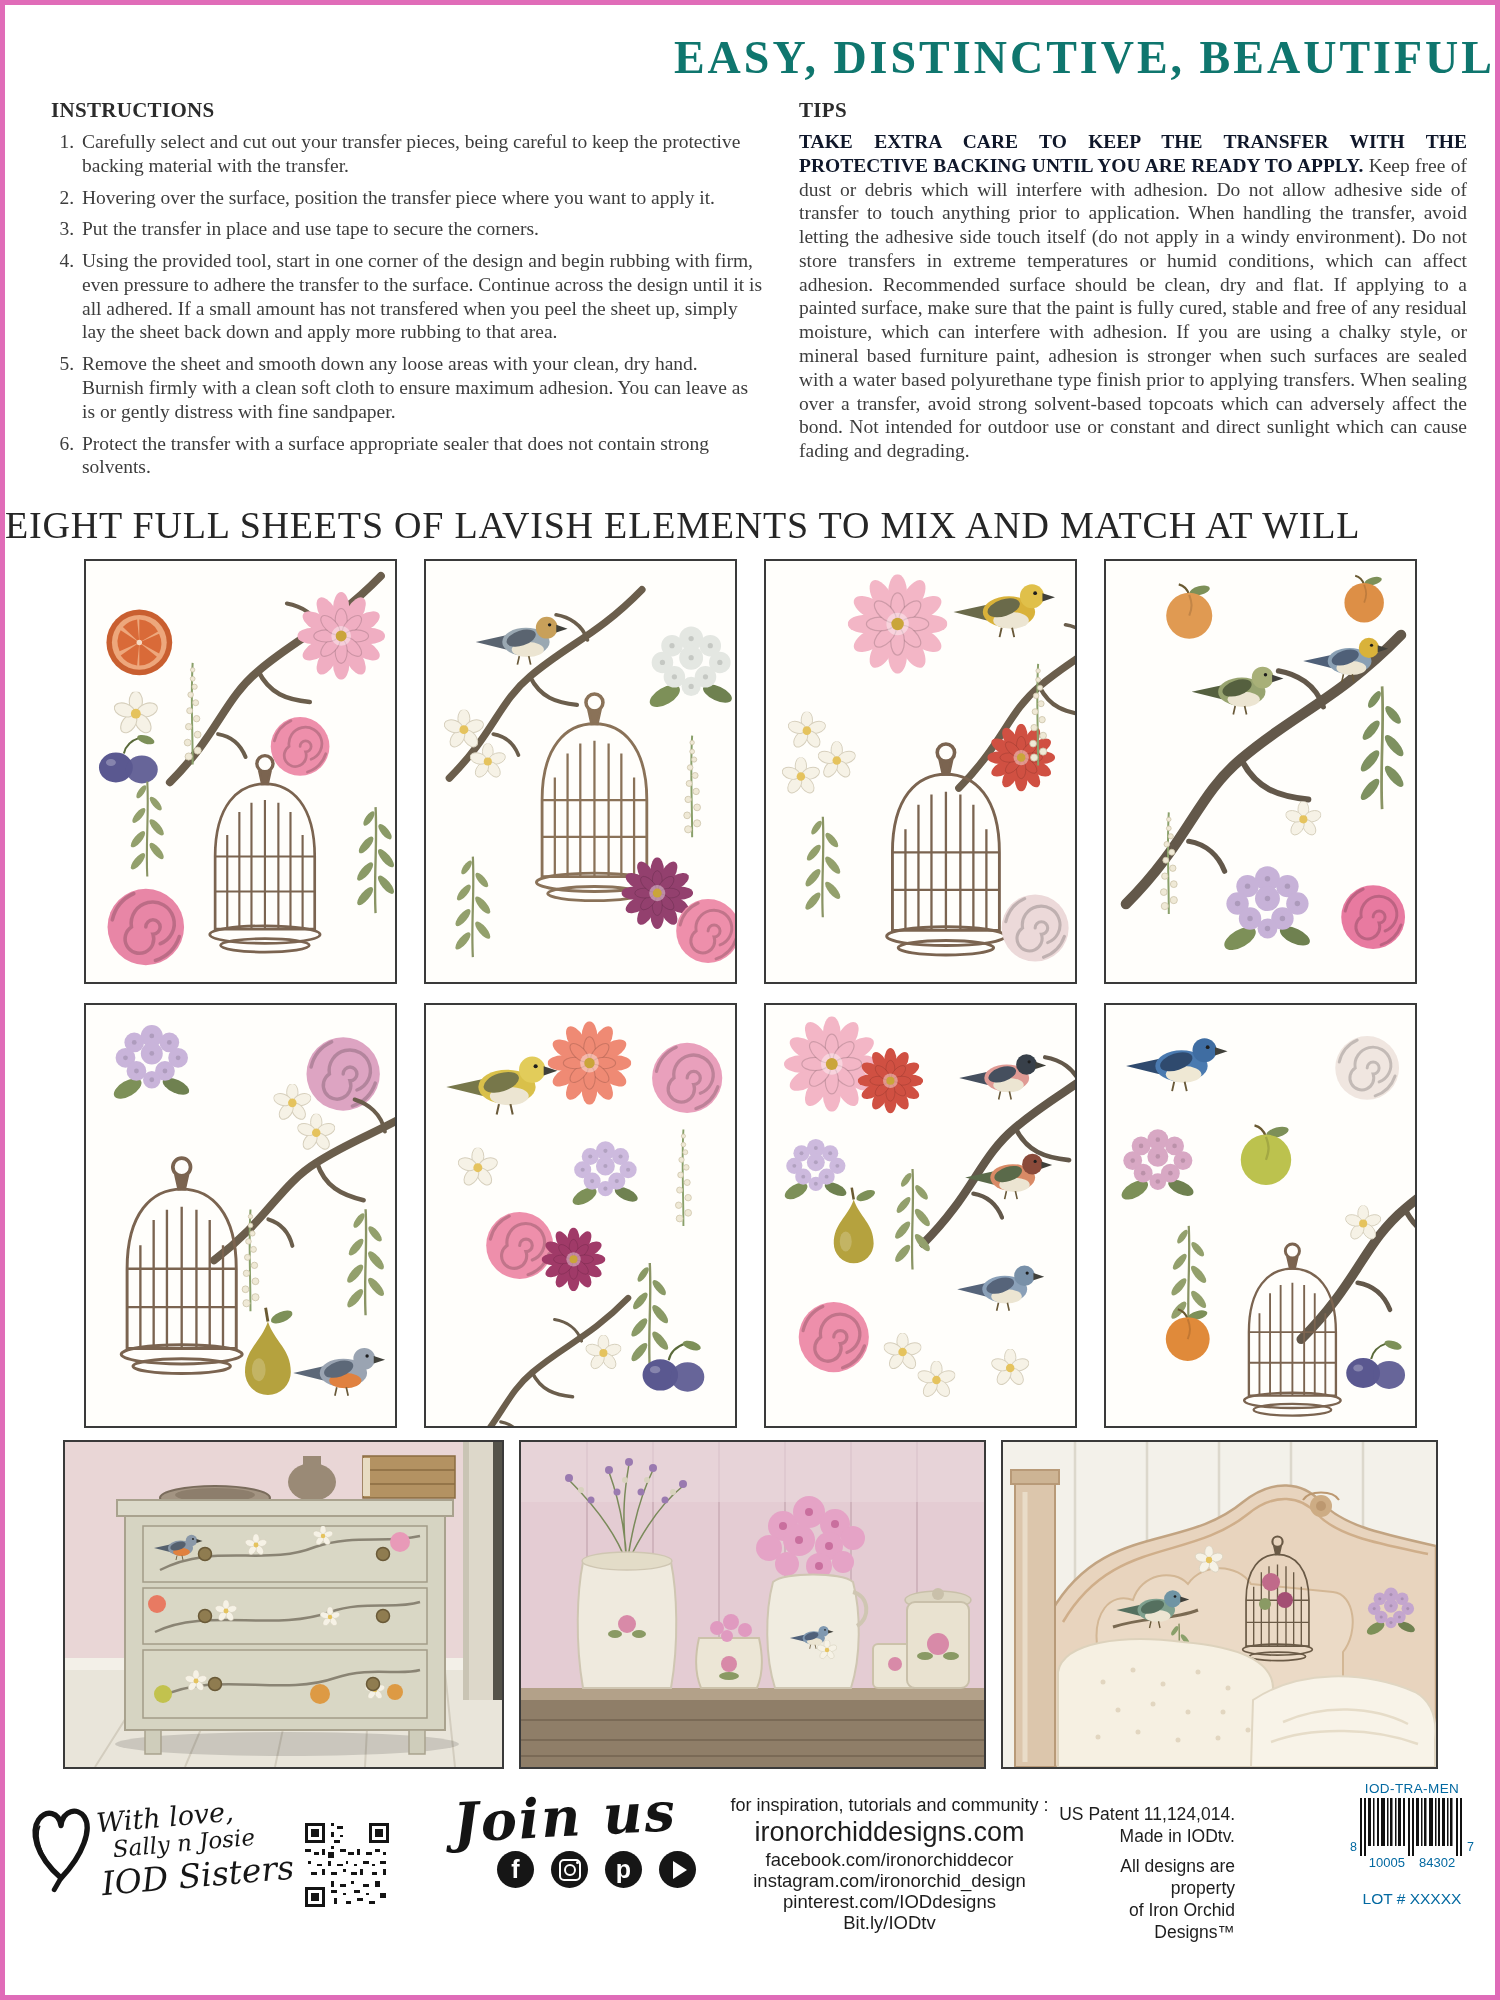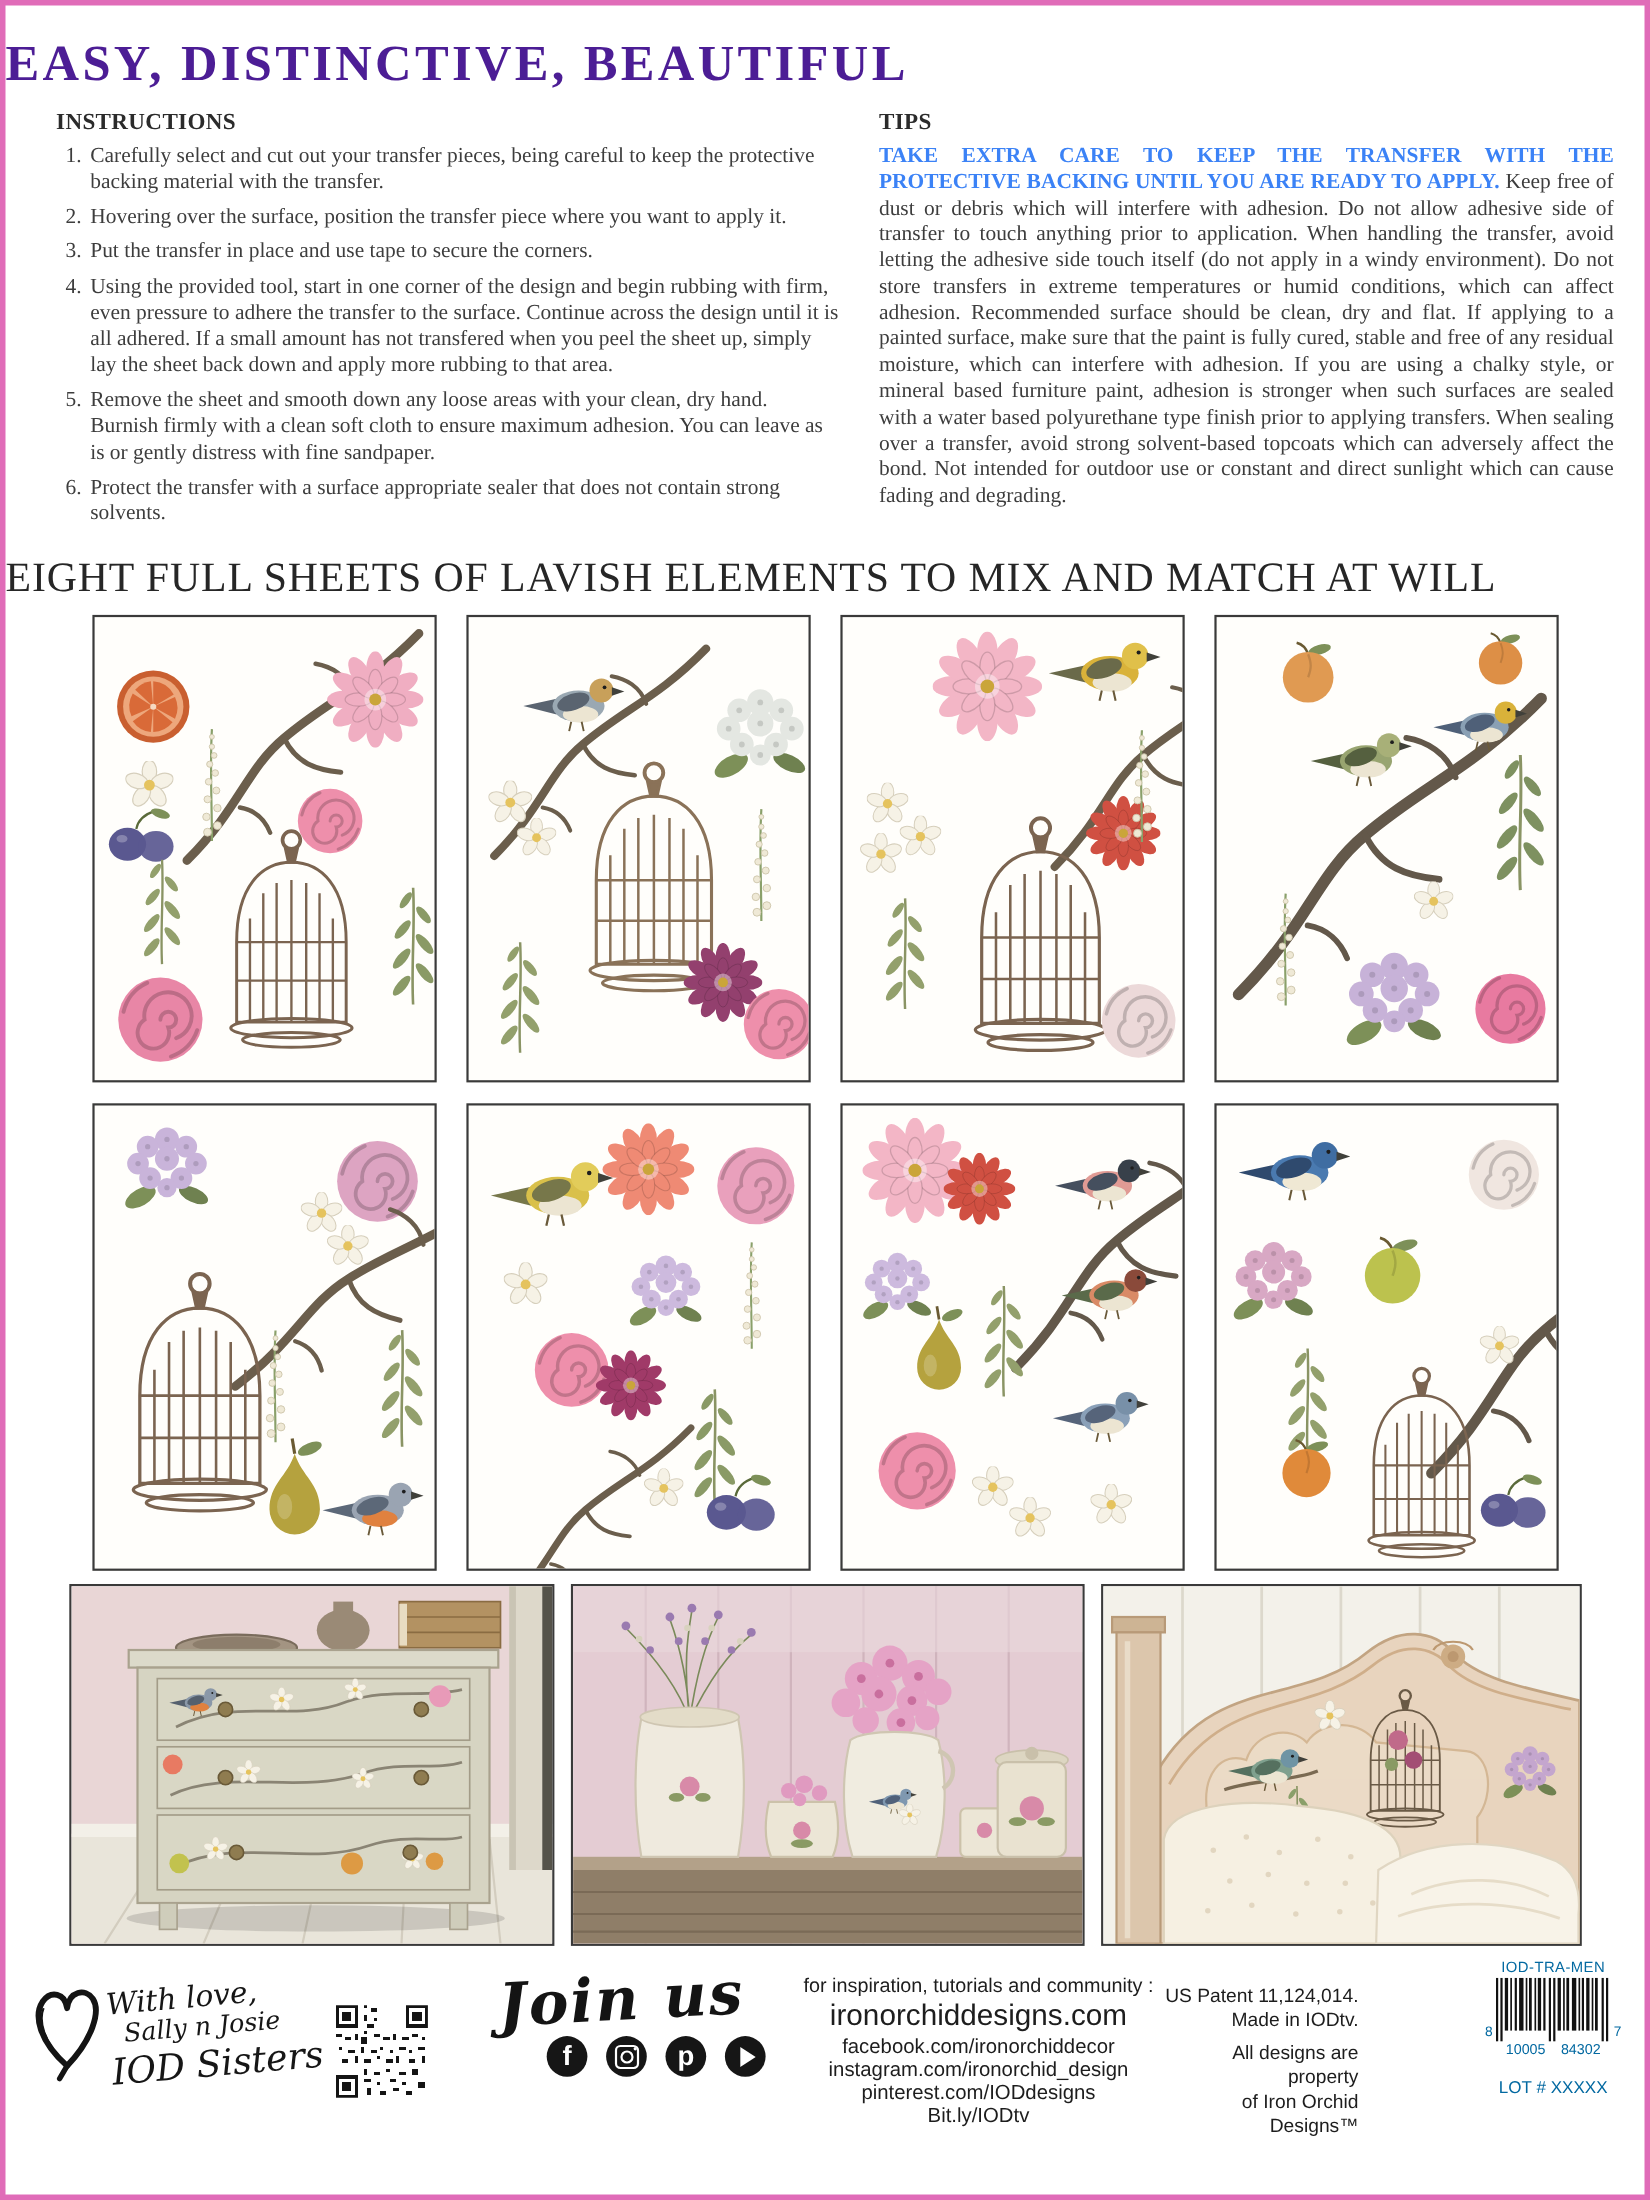--- a/index.html
+++ b/index.html
@@ -1,28 +1,28 @@
 <!DOCTYPE html>
 <html><head>
 <meta charset="utf-8">
 <style>
   html,body{margin:0;padding:0;background:#9a9a9a}
   .page{position:relative;width:1500px;height:2000px;margin:0 auto;background:#fff;
     border:5px solid #e06cb8;box-sizing:border-box;overflow:hidden;
     font-family:"Liberation Serif",serif;color:#3d3d3d}
-  .title{margin:26px 0 0;text-align:left;font-size:46px;font-weight:bold;
-    letter-spacing:3px;color:#4c1d95}
+  .title{margin:26px 0 0;text-align:right;font-size:46px;font-weight:bold;
+    letter-spacing:3px;color:#0f766e}
   .cols{display:flex;padding:12px 28px 0 46px}
   .instr{width:712px;margin-right:36px}
   .tipscol{flex:1}
   .sec-h{font-size:21px;font-weight:bold;margin:2px 0 7px;color:#2b2b2b;letter-spacing:.3px}
   .instr ol{margin:0;padding-left:28px;font-size:19.5px;line-height:1.22}
   .instr li{margin-bottom:8px;padding-left:3px}
   .tipscol p{margin:0;font-size:19.5px;line-height:1.22;text-align:justify}
-  .lead{font-weight:bold;color:#3b82f6}
+  .lead{font-weight:bold;color:#0f172a}
   .banner{font-size:38px;font-weight:normal;letter-spacing:.8px;
     color:#262626;margin:16px 0 0;white-space:nowrap}
   .banner2{margin-top:30px}
   .sheets{display:grid;grid-template-columns:repeat(4,313px);grid-auto-rows:425px;
     gap:19px 27px;justify-content:center;margin-top:12px}
   .sheet{border:2px solid #3a3a3a;background:#fffefb;box-sizing:border-box}
   .sheet svg{display:block;width:100%;height:100%}
   .photos{display:flex;justify-content:center;gap:15px;margin-top:12px}
   .photo{border:2px solid #3a3a3a;font-size:0}
   .footer{position:relative;height:150px;margin-top:8px;font-family:"Liberation Sans",sans-serif;color:#1d1d1d}

